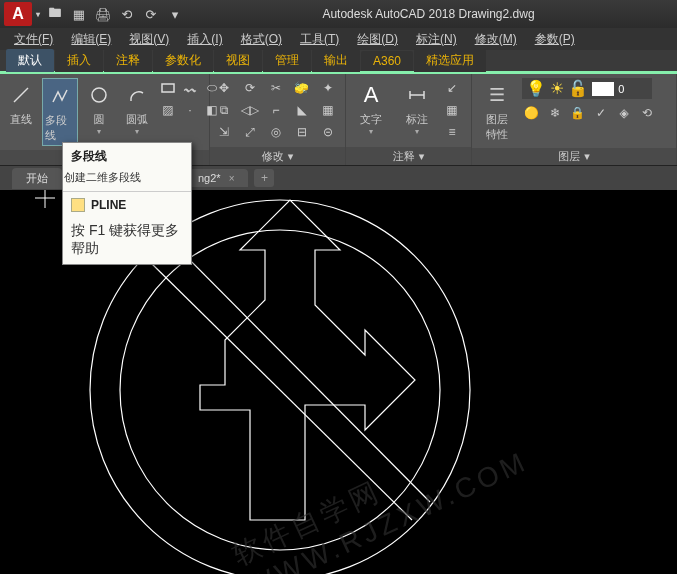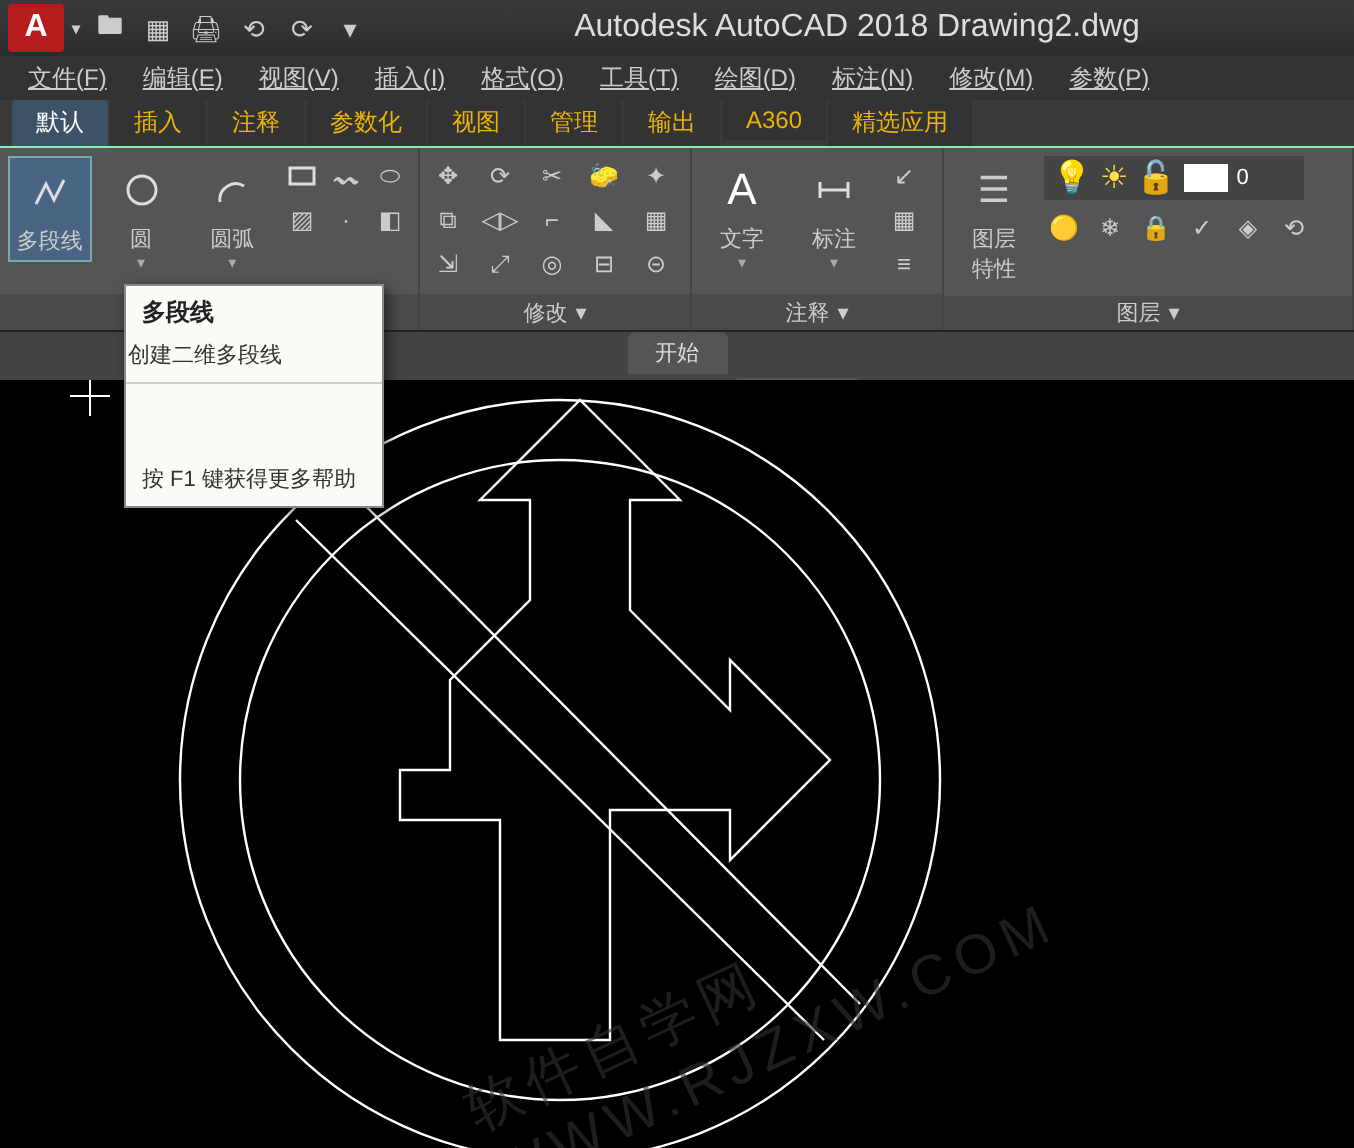--- a/index.html
+++ b/index.html
@@ -3,58 +3,58 @@
   <meta charset="utf-8">
   <style>
     * { margin: 0; padding: 0; box-sizing: border-box; font-family: "Microsoft YaHei", sans-serif; }
     body { width: 677px; height: 574px; background: #333; overflow: hidden; position: relative; }
     
     .title-bar { height: 28px; background: linear-gradient(#3a3a3a,#2c2c2c); display: flex; align-items: center; padding: 0 4px; }
     .app-logo { width: 28px; height: 24px; background: #b71c1c; display: flex; align-items: center; justify-content: center; color: #fff; font-size: 16px; font-weight: bold; border-radius: 2px; position: relative; }
     .app-logo::after { content: "▾"; position: absolute; right: -8px; font-size: 8px; color: #ccc; }
     .qat { display: flex; gap: 6px; margin-left: 14px; }
     .qat-btn { width: 18px; height: 18px; display: flex; align-items: center; justify-content: center; color: #ccc; font-size: 13px; cursor: pointer; }
-    .title-text { flex: 1; text-align: center; color: #ddd; font-size: 16px; }
+    .title-text { flex: 1; text-align: center; color: #ddd; font-size: 12px; }
     
     .menu-bar { height: 22px; background: #333; display: flex; align-items: center; padding: 0 6px; gap: 2px; }
     .menu-item { padding: 2px 8px; color: #ccc; font-size: 12px; cursor: pointer; text-decoration: underline; }
     
-    .tab-bar { height: 24px; background: #3a3a3a; display: flex; align-items: flex-start; padding: 0 6px; gap: 1px; border-bottom: 1px solid #86efac; }
+    .tab-bar { height: 24px; background: #3a3a3a; display: flex; align-items: center; padding: 0 6px; gap: 1px; border-bottom: 3px solid #86efac; }
     .ribbon-tab { padding: 3px 12px; color: #eab308; font-size: 12px; cursor: pointer; background: #333; border-radius: 2px 2px 0 0; }
     .ribbon-tab.active { background: #3d5266; color: #fff; }
     
     .ribbon { height: 92px; background: #555; display: flex; border-bottom: 1px solid #222; }
     .ribbon-panel { border-right: 1px solid #444; display: flex; flex-direction: column; }
     .panel-body { flex: 1; display: flex; padding: 4px; gap: 4px; align-items: flex-start; }
     .panel-title { height: 18px; font-size: 11px; color: #ccc; text-align: right; background: #4a4a4a; display: flex; align-items: center; justify-content: center; gap: 4px; }
     
     .big-btn { display: flex; flex-direction: column; align-items: center; width: 42px; padding: 2px; cursor: pointer; color: #ccc; }
     .big-btn.active { background: #4a6583; border: 1px solid #7aa; }
     .big-btn .icon { width: 30px; height: 30px; display: flex; align-items: center; justify-content: center; font-size: 18px; }
     .big-btn .label { font-size: 11px; margin-top: 2px; }
     .big-btn .drop { font-size: 8px; color: #aaa; }
     
     .mini-grid { display: grid; grid-template-columns: repeat(3, 20px); grid-auto-rows: 20px; gap: 2px; }
     .mini-grid.g5 { grid-template-columns: repeat(5, 24px); }
     .mini-btn { width: 20px; height: 20px; display: flex; align-items: center; justify-content: center; color: #ccc; font-size: 12px; cursor: pointer; }
     
-    .file-tabs { height: 24px; background: #444; display: flex; align-items: center; padding: 0 12px; gap: 2px; flex-direction: column; }
+    .file-tabs { height: 24px; background: #444; display: flex; align-items: center; padding: 0 12px; gap: 2px; }
     .file-tab { padding: 3px 14px; color: #ddd; font-size: 11px; background: #555; border-radius: 4px 4px 0 0; display: flex; align-items: center; gap: 8px; cursor: pointer; }
     .file-tab .close { font-size: 10px; color: #aaa; }
     .file-add { width: 20px; height: 18px; background: #555; border-radius: 3px; display: flex; align-items: center; justify-content: center; color: #aaa; font-size: 12px; margin-left: 4px; cursor: pointer; }
     
     .canvas { position: absolute; top: 190px; left: 0; right: 0; bottom: 0; background: #000; }
     .canvas svg { width: 100%; height: 100%; }
     
     .tooltip { position: absolute; top: 142px; left: 62px; width: 130px; background: #fafaf6; border: 1px solid #888; box-shadow: 2px 2px 6px rgba(0,0,0,0.5); font-size: 12px; z-index: 100; }
     .tooltip .tt-title { padding: 5px 8px; font-weight: bold; color: #222; }
     .tooltip .tt-desc { padding: 0 1px 6px; color: #333; font-size: 11px; }
     .tooltip .tt-sep { border-top: 1px solid #ccc; }
     .tooltip .tt-cmd { padding: 6px 8px; display: flex; align-items: center; gap: 6px; font-weight: bold; color: #222; }
-    .tooltip .tt-help { padding: 4px 8px 6px; font-size: 11px; color: #333; margin-top: 36px; }
+    .tooltip .tt-help { padding: 4px 8px 6px; font-size: 14px; color: #333; }
     .cmd-icon { width: 14px; height: 14px; background: #ffe082; border: 1px solid #aa8; display: inline-block; }
     
     .watermark { position: absolute; top: 250px; left: 220px; color: #333; font-size: 28px; transform: rotate(-25deg); pointer-events: none; letter-spacing: 4px; opacity: 0.6; }
     
     .layer-swatch { width: 22px; height: 14px; display: inline-block; }
     .lw { background: #fff; }
     svg.ic { width: 20px; height: 20px; }
     svg.ic line, svg.ic circle, svg.ic path, svg.ic rect, svg.ic polyline { stroke: #ddd; stroke-width: 1.5; fill: none; }
   </style>
 </head>
@@ -94,20 +94,28 @@
   <div class="ribbon-tab">视图</div>
   <div class="ribbon-tab">管理</div>
   <div class="ribbon-tab">输出</div>
   <div class="ribbon-tab">A360</div>
   <div class="ribbon-tab">精选应用</div>
 </div>
 
 <div class="ribbon">
   <div class="ribbon-panel" style="width:210px">
     <div class="panel-body">
+      <div class="big-btn">
+        <div class="icon">
+            <svg class="ic">
+              <line x1="3" y1="17" x2="17" y2="3"></line>
+            </svg>
+          </div>
+        <div class="label">直线</div>
+      </div>
       <div class="big-btn active">
         <div class="icon">
             <svg class="ic">
               <polyline points="3,16 8,6 12,14 17,4"></polyline>
             </svg>
           </div>
         <div class="label">多段线</div>
       </div>
       <div class="big-btn">
         <div class="icon">
@@ -247,14 +255,18 @@
       <line x1="35" y1="8" x2="55" y2="8"></line>
     </g>
   </svg>
   <div class="watermark">软件自学网 WWW.RJZXW.COM</div>
 </div>
 
 <div class="tooltip">
   <div class="tt-title">多段线</div>
   <div class="tt-desc">创建二维多段线</div>
   <div class="tt-sep"></div>
+  <div class="tt-cmd">
+    <span class="cmd-icon"></span>
+    <span>PLINE</span>
+  </div>
   <div class="tt-help">按 F1 键获得更多帮助</div>
 </div>
 
 </body></html>

